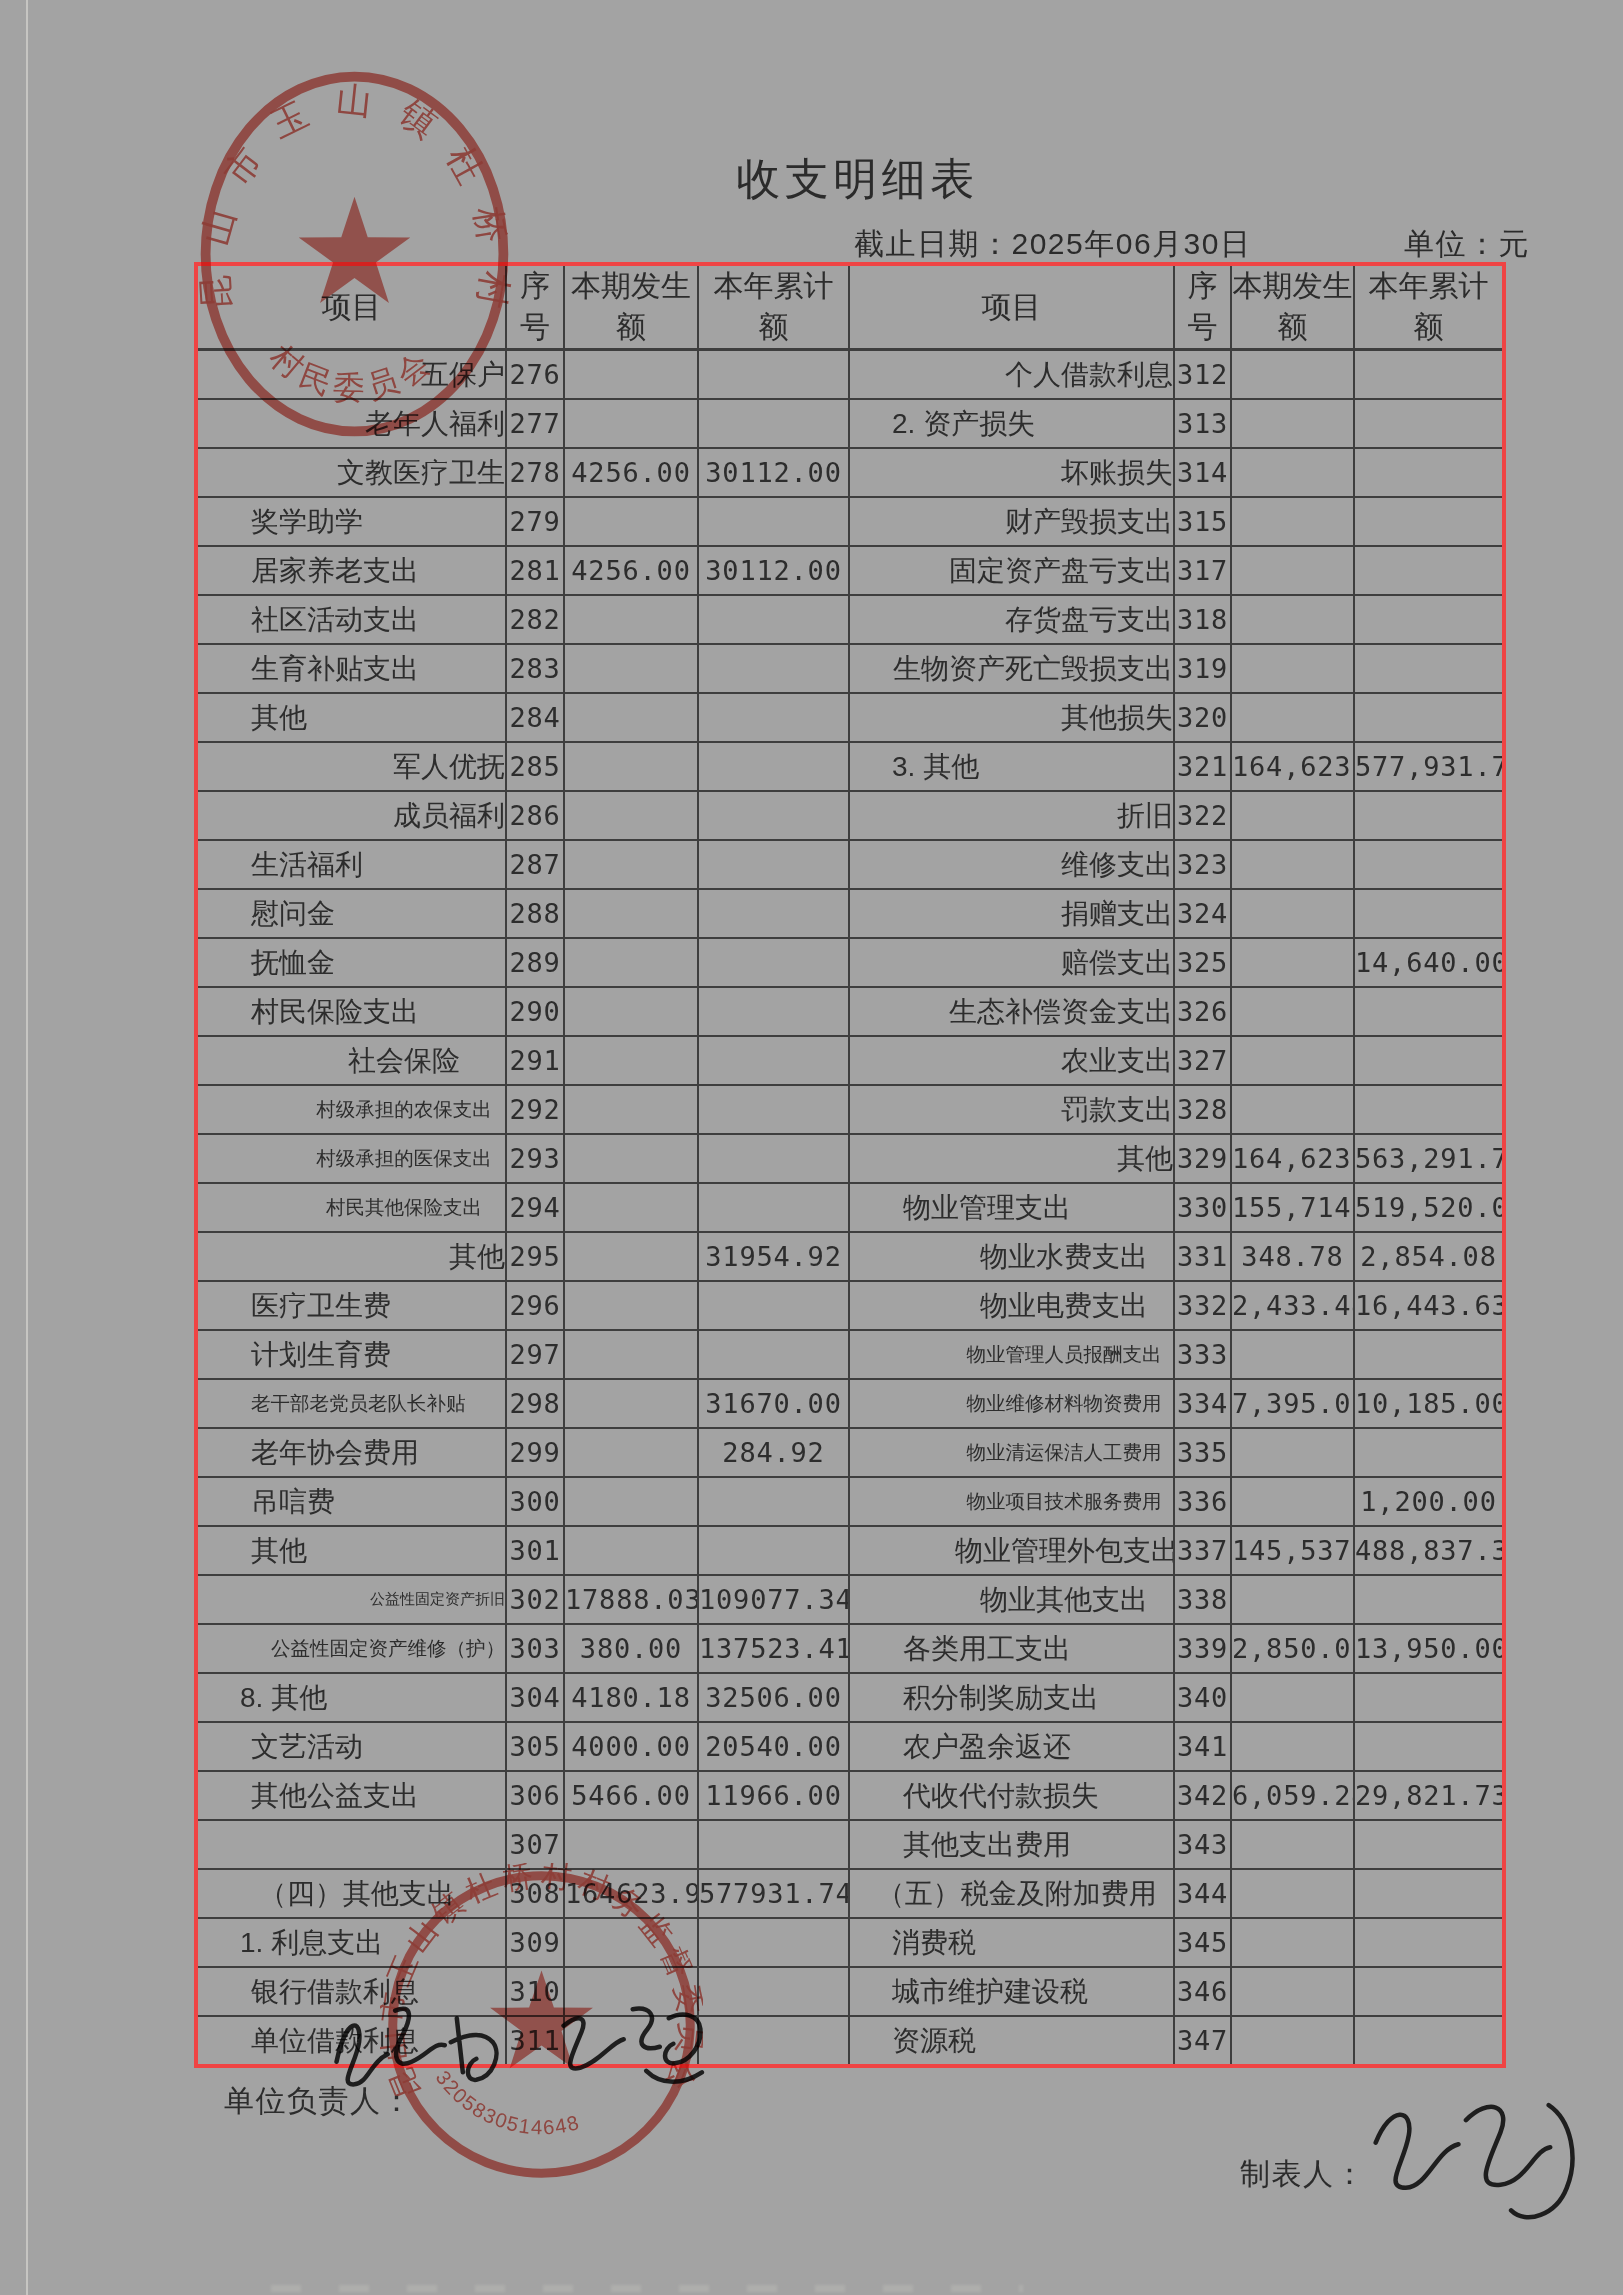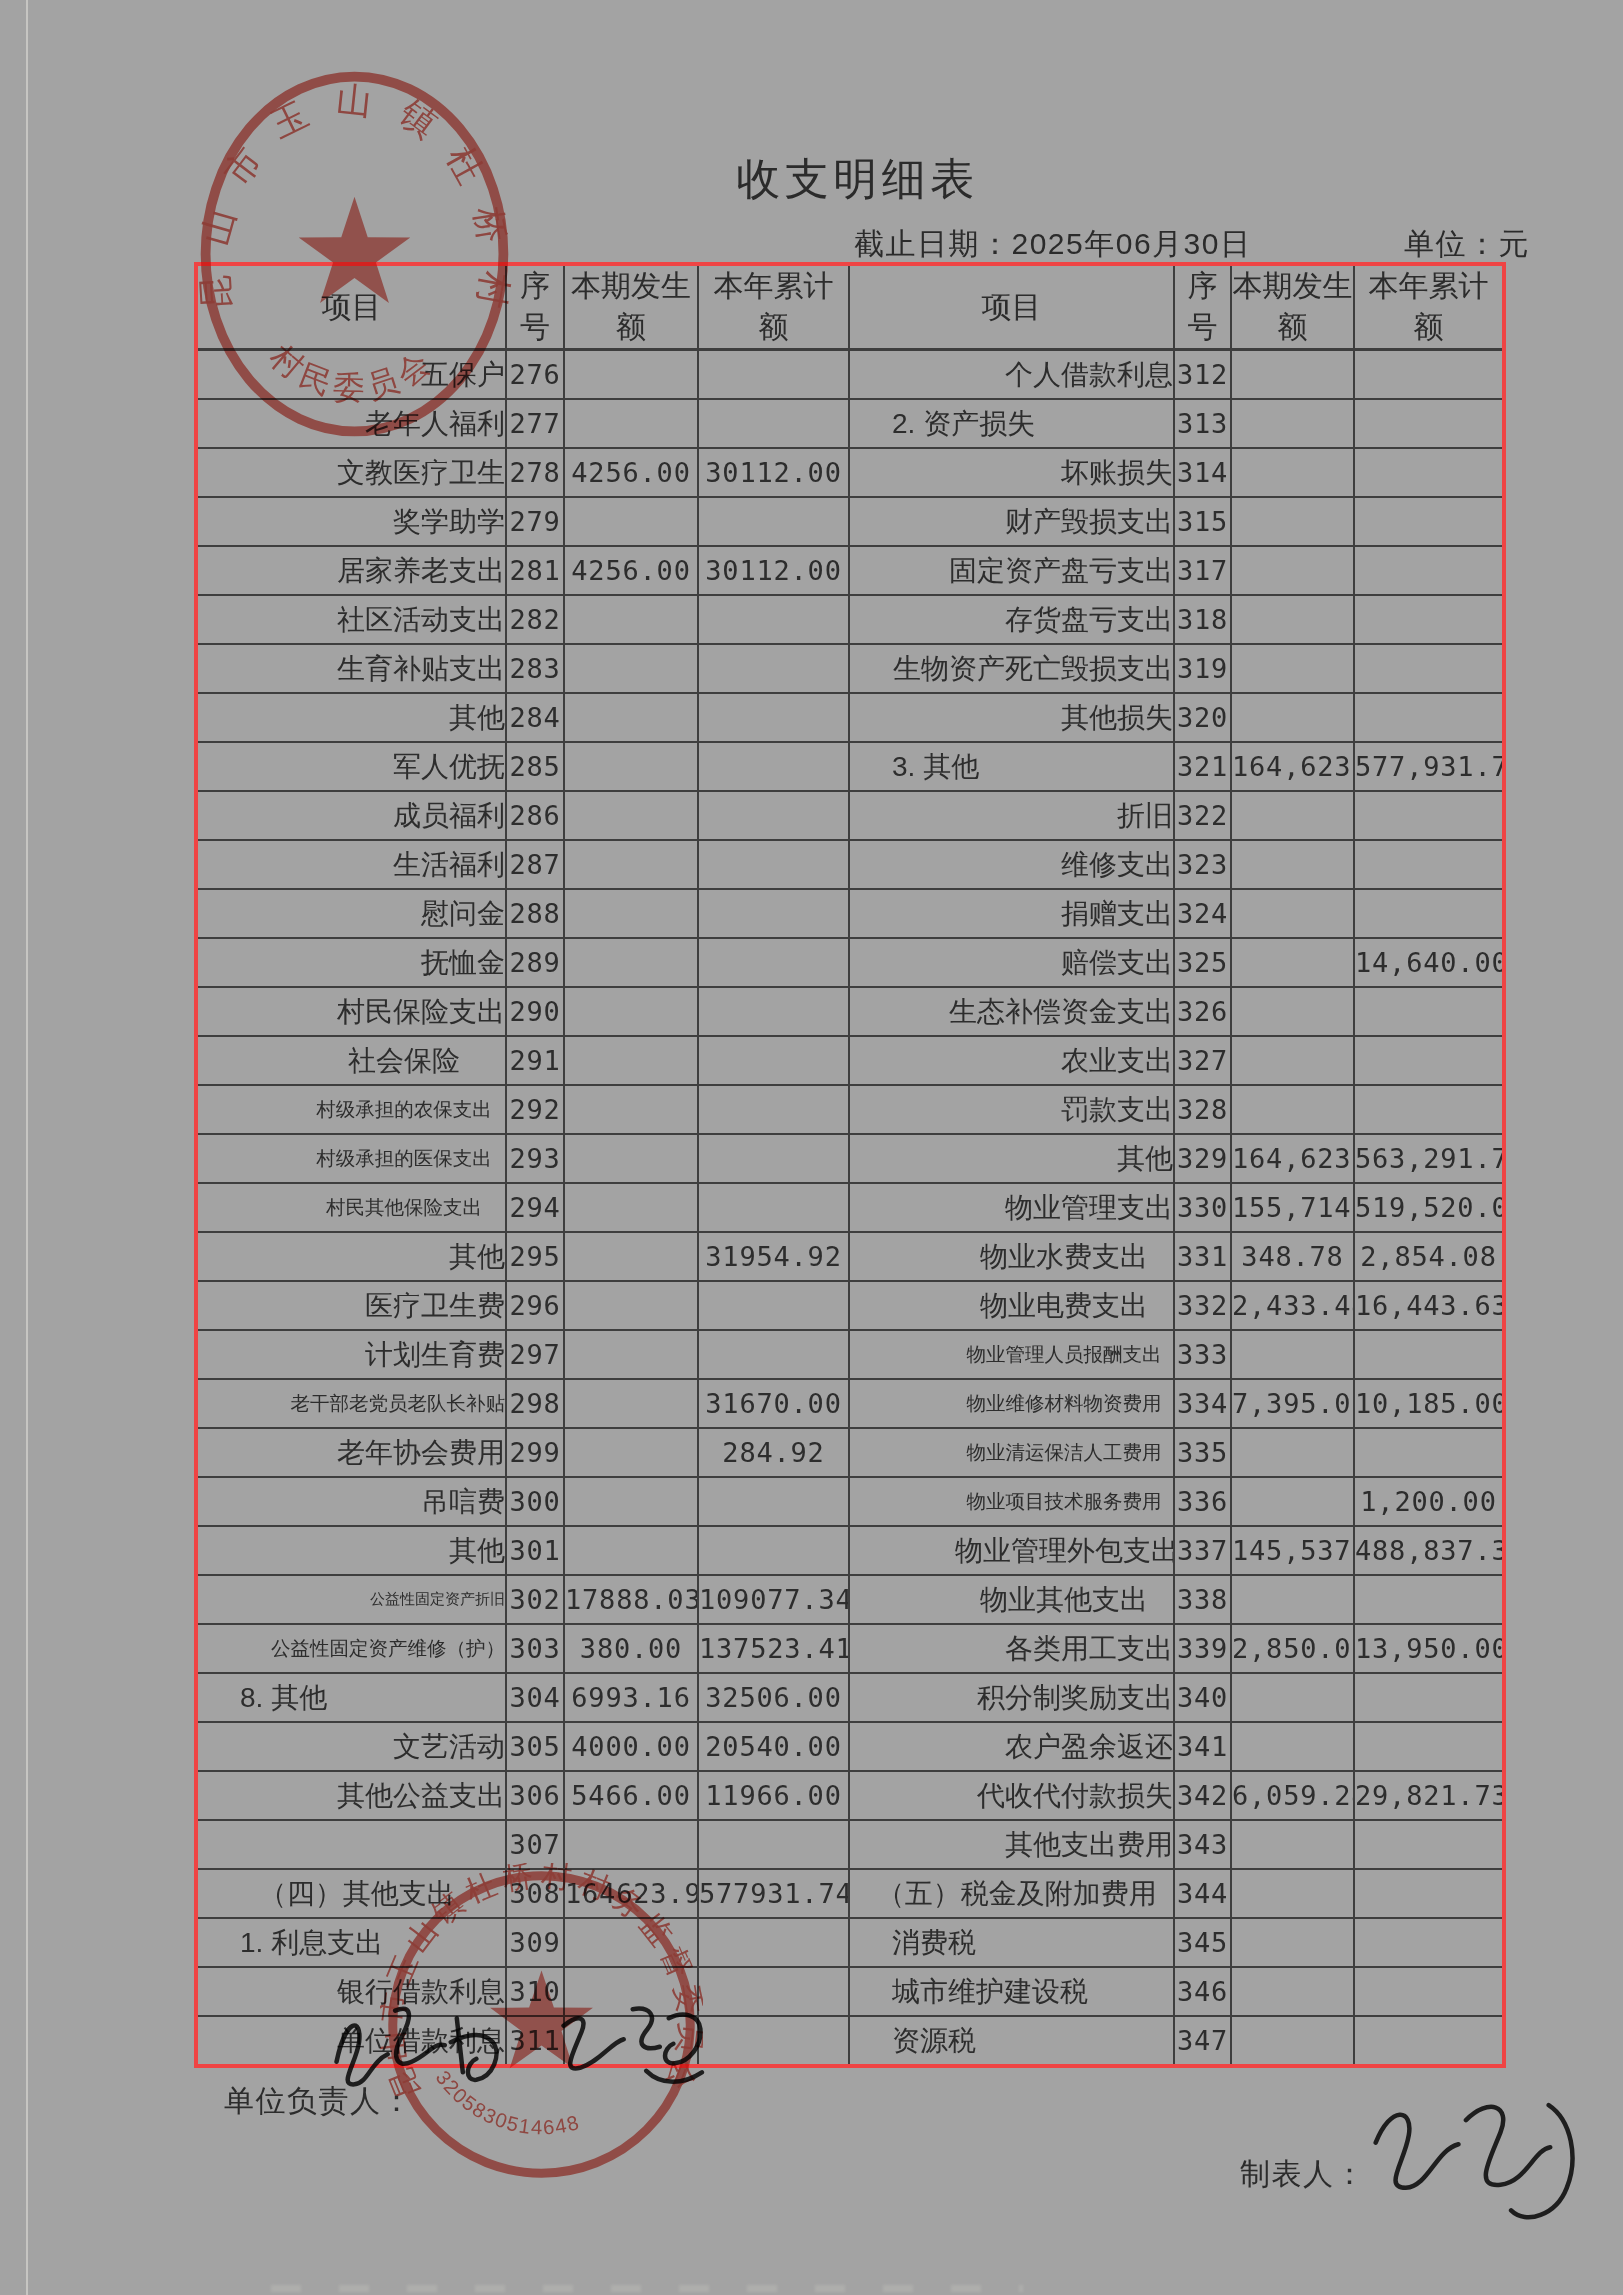--- a/index.html
+++ b/index.html
@@ -15,21 +15,21 @@
   .unit-line{left:1404px;}
   .tbl-wrap{position:absolute;left:194px;top:262px;}
   table{border-collapse:collapse;table-layout:fixed;width:1308px;border:4px solid #ef4444;background:transparent;}
   col.w1{width:310px}col.w2{width:58px}col.w3{width:134px}col.w4{width:151px}
   col.w5{width:325px}col.w6{width:57px}col.w7{width:123px}col.w8{width:150px}
   th,td{border:2.3px solid #3e3e3e;padding:0;vertical-align:middle;overflow:hidden;}
   thead th{height:45px;font-weight:normal;font-size:30px;text-align:center;color:#2c2c2c;border-bottom-width:3px;}
   tbody td{height:47px;}
   .item{font-size:28px;color:#2d2d2d;white-space:nowrap;}
   .c0{text-align:right;}
-  .c1{text-align:right;padding-left:53px;}
+  .c1{text-align:left;padding-left:53px;}
   .c2{text-align:center;padding-left:105px;}
   .a0{text-align:center;padding-left:10.5px;}
   .a1{text-align:left;padding-left:42px;}
   .sm{font-size:19.5px;}
   .sm2{font-size:15px;}
   .num{font-family:"DejaVu Sans Mono","Liberation Mono",monospace;font-size:27px;
        letter-spacing:0.8px;text-align:center;color:#2d2d2d;white-space:nowrap;}
   .footer-label{position:absolute;font-size:30px;color:#2c2c2c;letter-spacing:1.5px;}
   .lbl-manager{left:224px;top:2081px;}
   .lbl-preparer{left:1240px;top:2137px;margin-top:17px;}
@@ -340,21 +340,21 @@
             <td class="num">380.00</td>
             <td class="num">137523.41</td>
             <td class="item c1">各类用工支出</td>
             <td class="num">339</td>
             <td class="num">2,850.00</td>
             <td class="num">13,950.00</td>
           </tr>
           <tr>
             <td class="item a1">8. 其他</td>
             <td class="num">304</td>
-            <td class="num">6993.16</td>
+            <td class="num">4180.18</td>
             <td class="num">32506.00</td>
             <td class="item c1">积分制奖励支出</td>
             <td class="num">340</td>
             <td class="num"></td>
             <td class="num"></td>
           </tr>
           <tr>
             <td class="item c1">文艺活动</td>
             <td class="num">305</td>
             <td class="num">4000.00</td>

